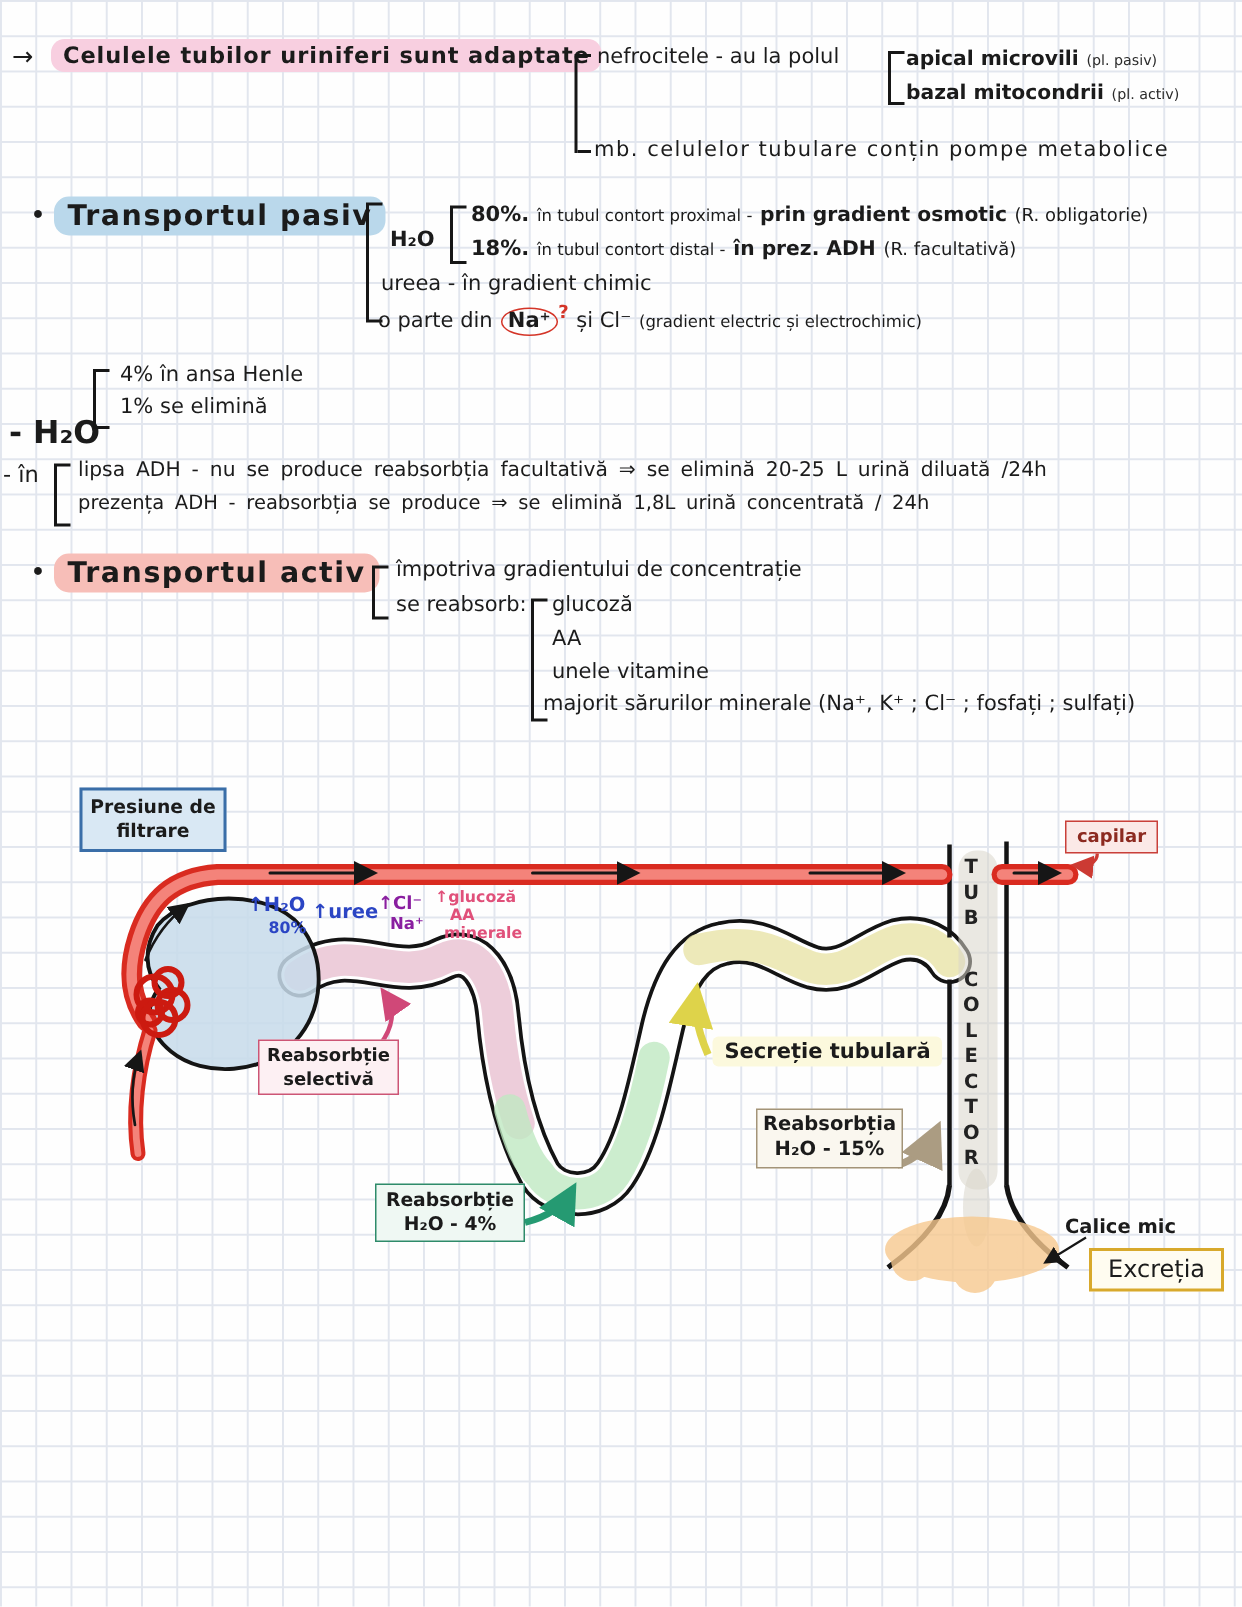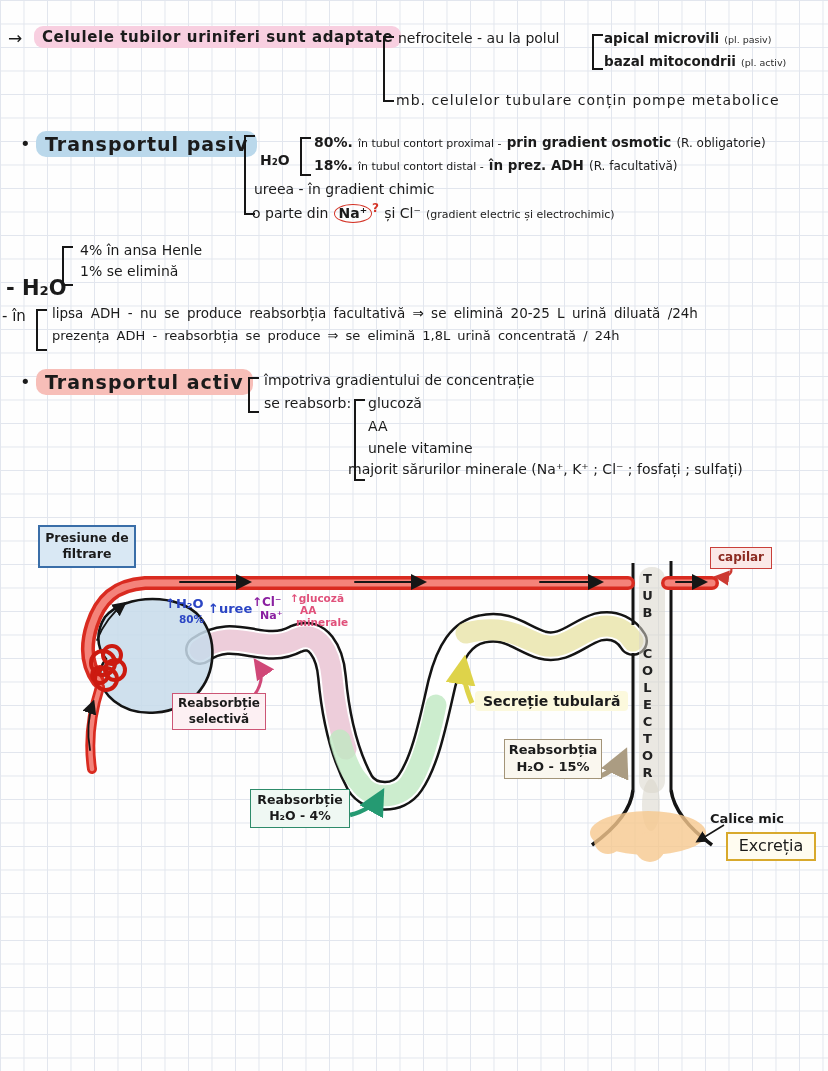--- a/index.html
+++ b/index.html
@@ -90,21 +90,21 @@
 
   <div class="abs bullet" style="left:20px;top:371px;">•</div>
   <div class="abs hl-red title" style="left:36px;top:369px;">Transportul activ</div>
   <div class="br" style="left:248px;top:377px;height:36px;"></div>
   <div class="abs t14" style="left:264px;top:372px;">împotriva gradientului de concentrație</div>
   <div class="abs t14" style="left:264px;top:395px;">se reabsorb:</div>
   <div class="br" style="left:354px;top:399px;height:82px;"></div>
   <div class="abs t14" style="left:368px;top:395px;">glucoză</div>
   <div class="abs t14" style="left:368px;top:418px;">AA</div>
   <div class="abs t14" style="left:368px;top:440px;">unele vitamine</div>
-  <div class="abs t14" style="left:348px;top:461px;">majorit sărurilor minerale (Na⁺, K⁺ ; Cl⁻ ; fosfați ; sulfați)</div>
+  <div class="abs t14" style="left:362px;top:461px;">majorit sărurilor minerale (Na⁺, K⁺ ; Cl⁻ ; fosfați ; sulfați)</div>
 
   <svg width="828" height="390" viewBox="0 0 828 390">
     <defs>
       <marker id="mk-bk" markerWidth="8" markerHeight="8" refX="6" refY="4" orient="auto">
           <path d="M0,0 L8,4 L0,8 Z" fill="#161616"></path>
         </marker>
       <marker id="mk-pk" markerWidth="7" markerHeight="7" refX="5" refY="3.5" orient="auto">
           <path d="M0,0 L7,3.5 L0,7 Z" fill="#d04878"></path>
         </marker>
       <marker id="mk-gr" markerWidth="6" markerHeight="6" refX="4.5" refY="3" orient="auto">
@@ -178,21 +178,21 @@
     </g>
 
     <path d="M 253,192 C 262,180 264,168 257,158" fill="none" stroke="#d04878" stroke-width="3" marker-end="url(#mk-pk)"></path>
     <path d="M 350,310 C 366,306 376,298 381,289" fill="none" stroke="#259a72" stroke-width="4.5" marker-end="url(#mk-gr)"></path>
     <path d="M 472,198 C 466,184 462,170 464,157" fill="none" stroke="#ded34a" stroke-width="5" marker-end="url(#mk-yl)"></path>
     <path d="M 598,272 C 610,268 619,260 624,249" fill="none" stroke="#ab9c82" stroke-width="5" marker-end="url(#mk-tn)"></path>
     <path d="M 731,62 C 733,68 728,73 718,72" fill="none" stroke="#cc3a33" stroke-width="2.2" marker-end="url(#mk-rd)"></path>
     <line x1="724" y1="320" x2="698" y2="336" stroke="#161616" stroke-width="1.5" marker-end="url(#mk-bk)"></line>
   </svg>
 
-  <div class="box" style="left:38px;top:525px;width:90px;border:2px solid #3a6ea8;background:#d9e8f4;font-size:12.5px;font-weight:600;padding:3px 2px;">
+  <div class="box" style="left:53px;top:525px;width:90px;border:2px solid #3a6ea8;background:#d9e8f4;font-size:12.5px;font-weight:600;padding:3px 2px;">
     <div>Presiune de</div>
     <div>filtrare</div>
   </div>
 
   <div class="box" style="left:710px;top:547px;width:56px;border:1.5px solid #c9403a;background:#fbe9e7;color:#8c2a20;font-size:12px;font-weight:600;padding:2px 2px;">capilar</div>
 
   <div class="abs" style="left:165px;top:596px;color:#2b45c4;font-size:13px;font-weight:700;">↑H₂O</div>
   <div class="abs" style="left:179px;top:613px;color:#2b45c4;font-size:10.5px;font-weight:700;text-align:right;">80%</div>
   <div class="abs" style="left:208px;top:601px;color:#2b45c4;font-size:13px;font-weight:700;">↑uree</div>
   <div class="abs" style="left:252px;top:595px;color:#8a1fa0;font-size:12px;font-weight:700;">↑Cl⁻</div>

